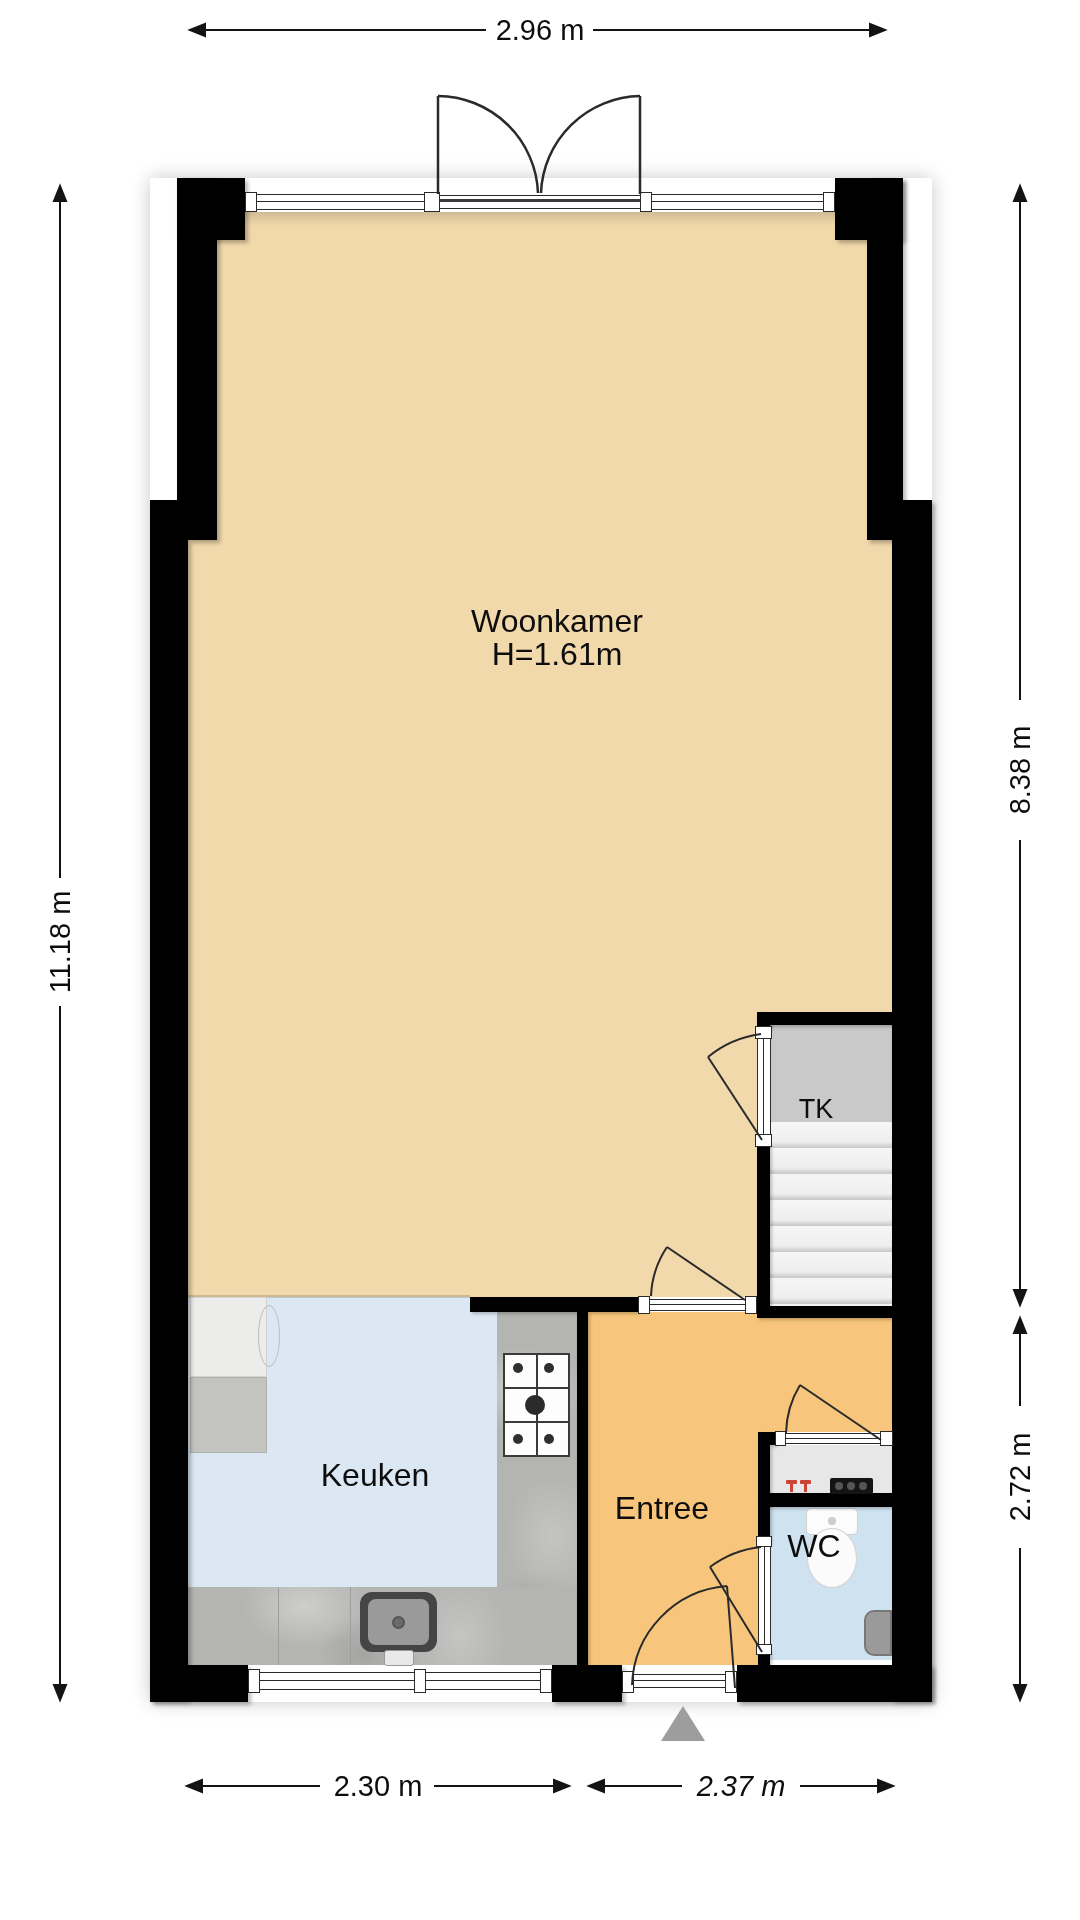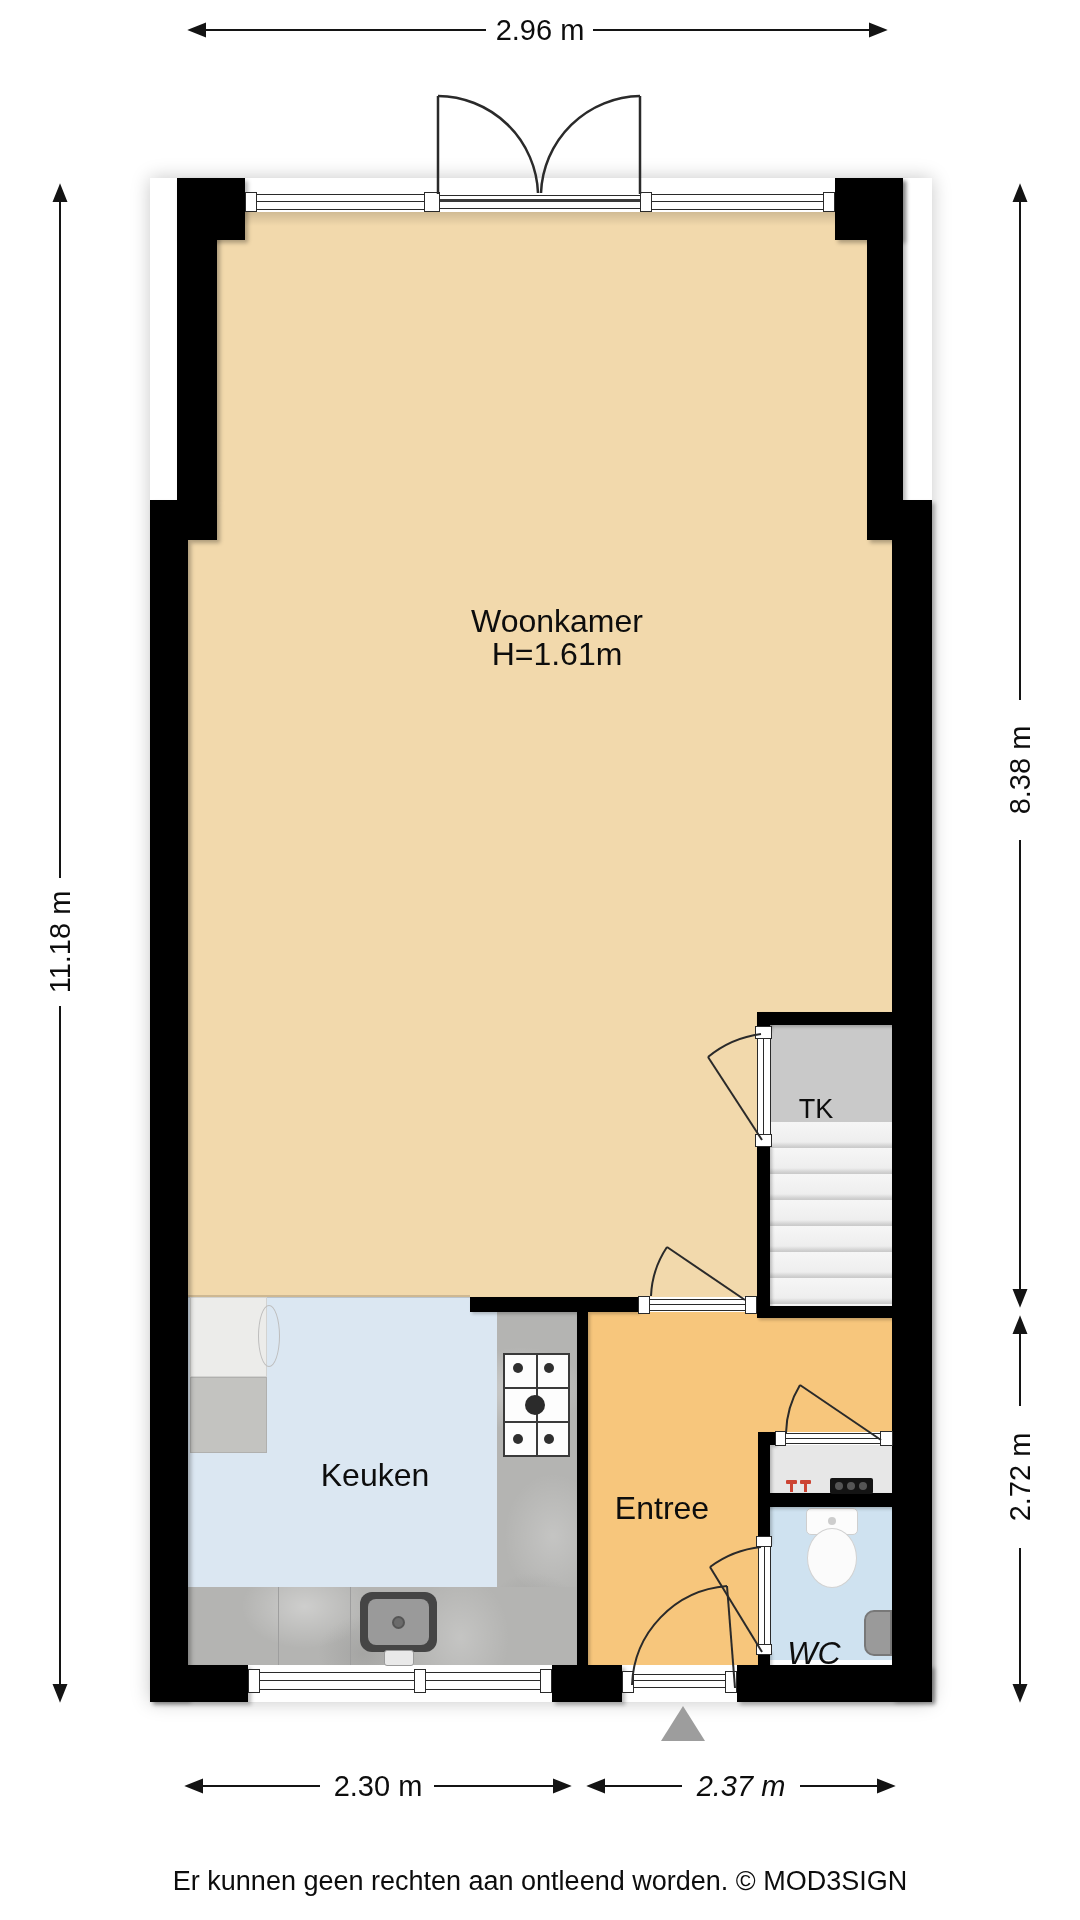--- a/index.html
+++ b/index.html
@@ -201,23 +201,22 @@
       <polygon points="589,1786 604,1780 604,1792"></polygon>
         <polygon points="893,1786 878,1780 878,1792"></polygon>
     </g>
   </svg>
 
   <div class="lbl" style="left:557px;top:621px;">Woonkamer</div>
   <div class="lbl" style="left:557px;top:654px;">H=1.61m</div>
   <div class="lbl" style="left:816px;top:1080px;font-size:27px;margin-top:29px;">TK</div>
   <div class="lbl" style="left:375px;top:1475px;">Keuken</div>
   <div class="lbl" style="left:662px;top:1508px;">Entree</div>
-  <div class="lbl" style="left:814px;top:1653px;font-style:italic;">WC</div>
+  <div class="lbl" style="left:814px;top:1546px;">WC</div>
 
   <div class="dim" style="left:540px;top:30px;background:#fff;padding:0 8px;">2.96 m</div>
   <div class="dimr" style="left:60px;top:942px;">11.18 m</div>
   <div class="dimr" style="left:1020px;top:770px;">8.38 m</div>
   <div class="dimr" style="left:1020px;top:1477px;">2.72 m</div>
   <div class="dim" style="left:378px;top:1786px;">2.30 m</div>
   <div class="dim" style="left:741px;top:1786px;font-style:italic;">2.37 m</div>
 
-  <div class="footer-line" style="top:1866px;">Er kunnen geen rechten aan ontleend worden. © MOD3SIGN</div>
 </div>
 
 </body></html>

